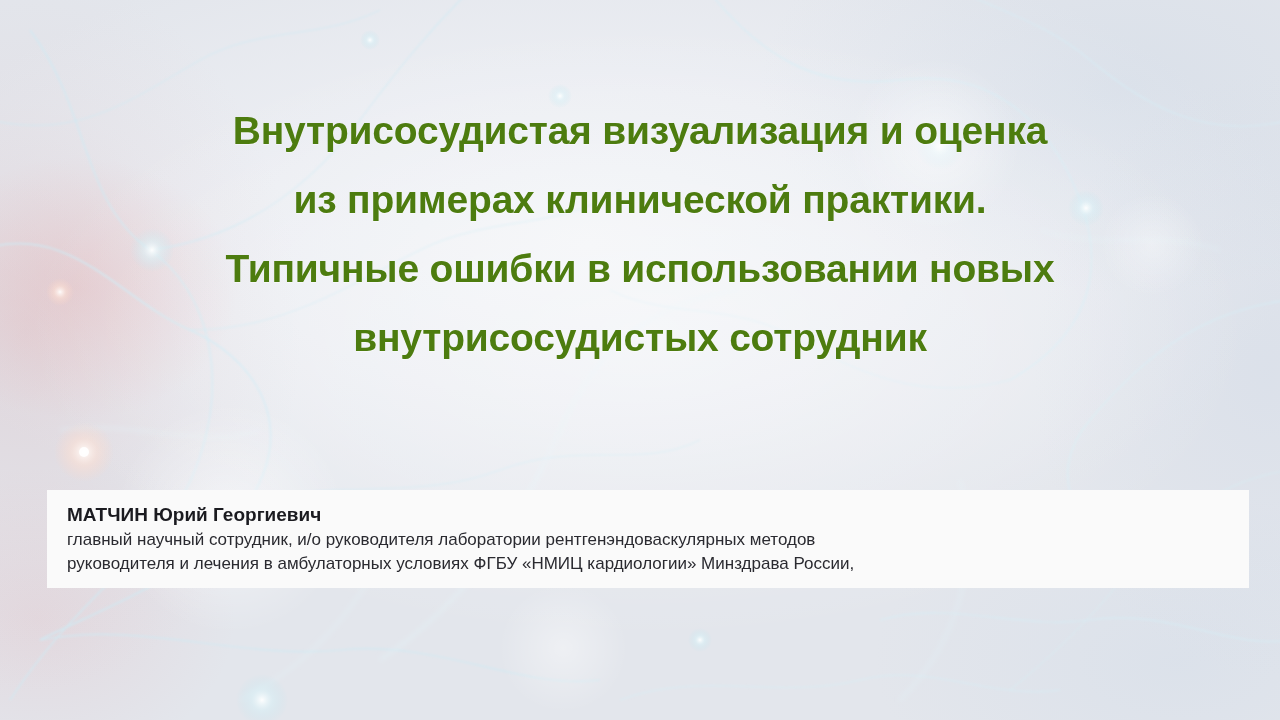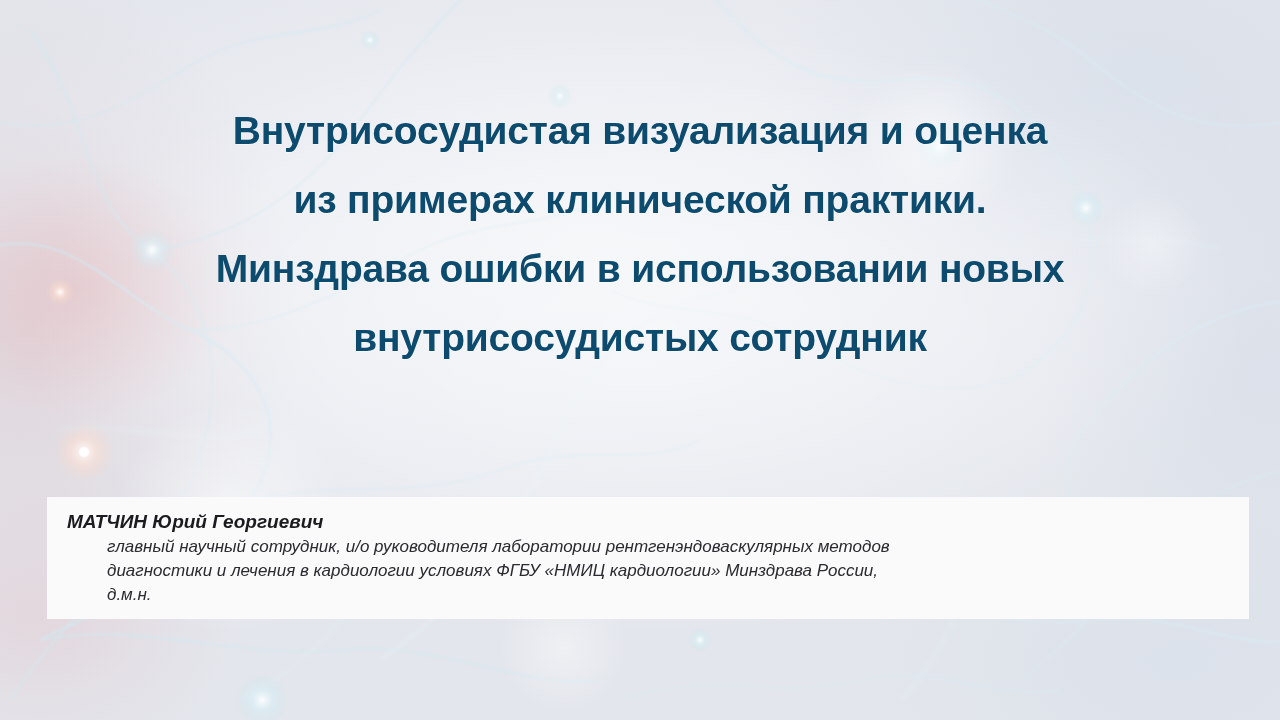--- a/index.html
+++ b/index.html
@@ -65,40 +65,39 @@
   .title-block {
     position: absolute;
     left: 0;
     right: 0;
     top: 96px;
     text-align: center;
     padding: 0 46px;
   }
   .title-line {
     display: block;
-    color: #0c4a6e;
+    color: #4d7c0f;
     font-family: "Liberation Sans", sans-serif;
     font-weight: bold;
     font-size: 39px;
     line-height: 69px;
     letter-spacing: -0.2px;
     white-space: nowrap;
     text-shadow: 0 1px 0 rgba(255,255,255,.45);
   }
 
   
   .speaker-banner {
     position: absolute;
     left: 0;
     right: 0;
     top: 490px;
     height: 136px;
     display: flex;
-    align-items: center;
-    font-style: italic;
+    align-items: flex-start;
   }
   .flag-left {
     position: relative;
     width: 47px;
     flex: 0 0 47px;
     background: #113C91;
   }
   .flag-left-red {
     position: absolute;
     right: 0;
@@ -139,21 +138,21 @@
     margin: 0 0 1px 0;
   }
   .speaker-desc {
     font-family: "Liberation Sans", sans-serif;
     font-weight: normal;
     font-size: 17px;
     line-height: 24px;
     color: #2a2a30;
     margin: 0;
   }
-  .speaker-desc-line { display: block; white-space: nowrap; margin-left: 40px; }
+  .speaker-desc-line { display: block; white-space: nowrap; }
 </style>
 </head>
 <body>
 
 <div id="slide">
 
   <div class="bg-base"></div>
   <div class="bg-tint-left"></div>
   <div class="bg-tint-right"></div>
 
@@ -222,34 +221,33 @@
       </g>
     </svg>
   </div>
 
   <div class="bg-glow"></div>
   <div class="bg-vignette"></div>
 
   <div class="title-block">
     <span class="title-line">Внутрисосудистая визуализация и оценка</span>
     <span class="title-line">из примерах клинической практики.</span>
-    <span class="title-line">Минздрава ошибки в использовании новых</span>
+    <span class="title-line">Типичные ошибки в использовании новых</span>
     <span class="title-line">внутрисосудистых сотрудник</span>
   </div>
 
   <div class="speaker-banner">
     <div class="flag-left">
       <div class="flag-left-red"></div>
     </div>
     <div class="banner-body">
       <div class="speaker-name">МАТЧИН Юрий Георгиевич</div>
       <div class="speaker-desc">
         <span class="speaker-desc-line">главный научный сотрудник, и/о руководителя лаборатории рентгенэндоваскулярных методов</span>
-        <span class="speaker-desc-line">диагностики и лечения в кардиологии условиях ФГБУ «НМИЦ кардиологии» Минздрава России,</span>
-        <span class="speaker-desc-line">д.м.н.</span>
+        <span class="speaker-desc-line">руководителя и лечения в амбулаторных условиях ФГБУ «НМИЦ кардиологии» Минздрава России,</span>
       </div>
     </div>
     <div class="flag-right">
       <div class="flag-right-red"></div>
     </div>
   </div>
 
 </div>
 
 </body></html>

